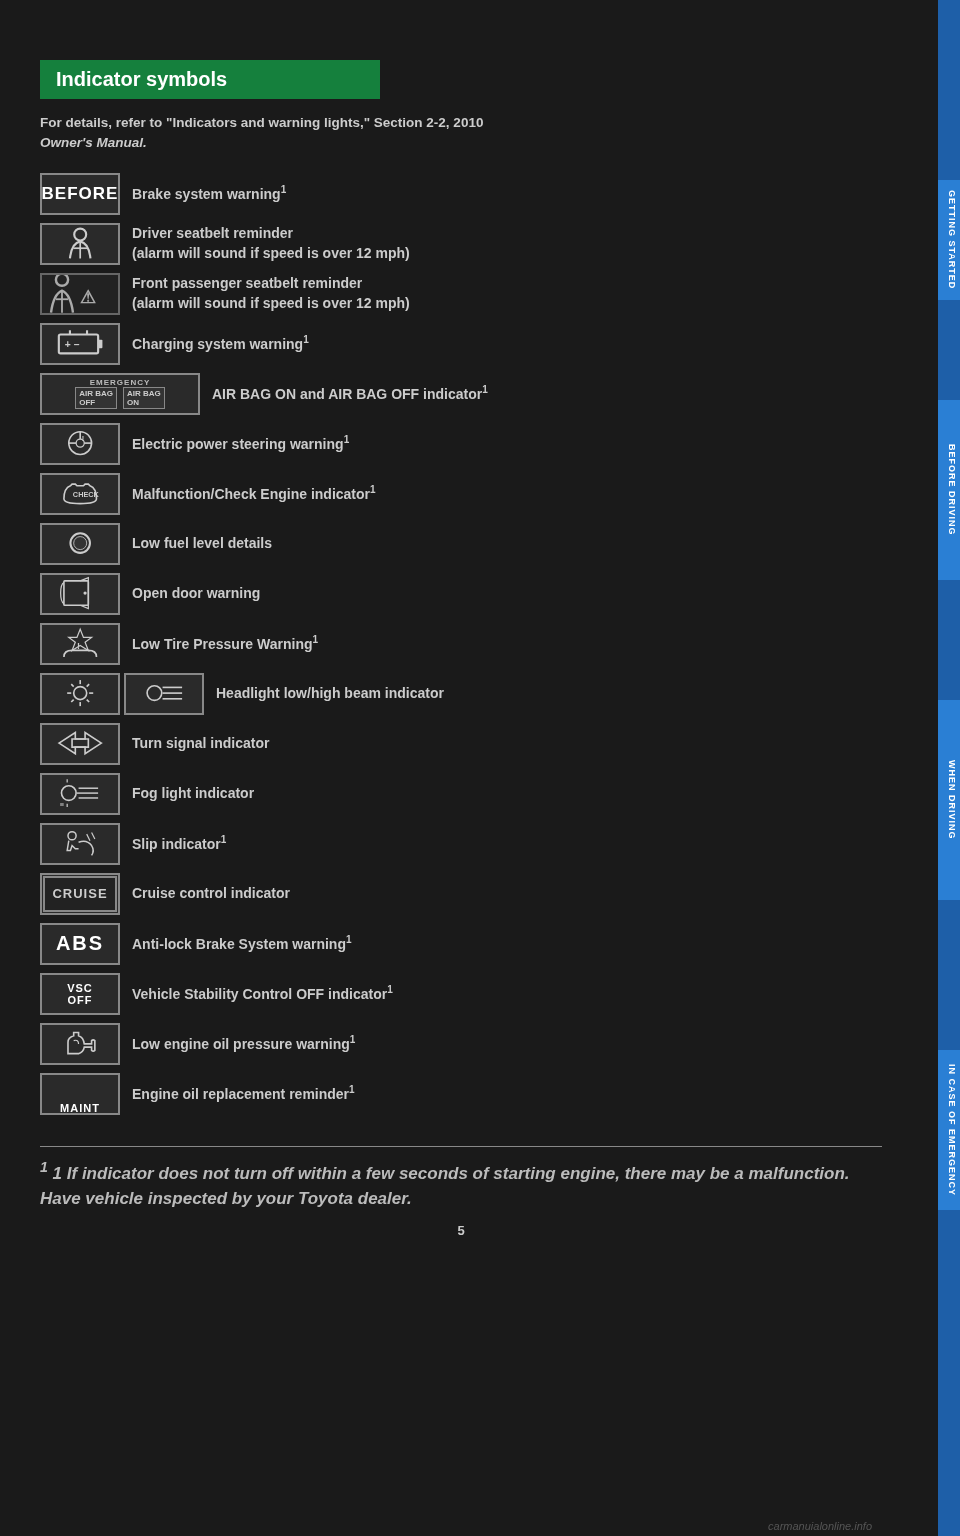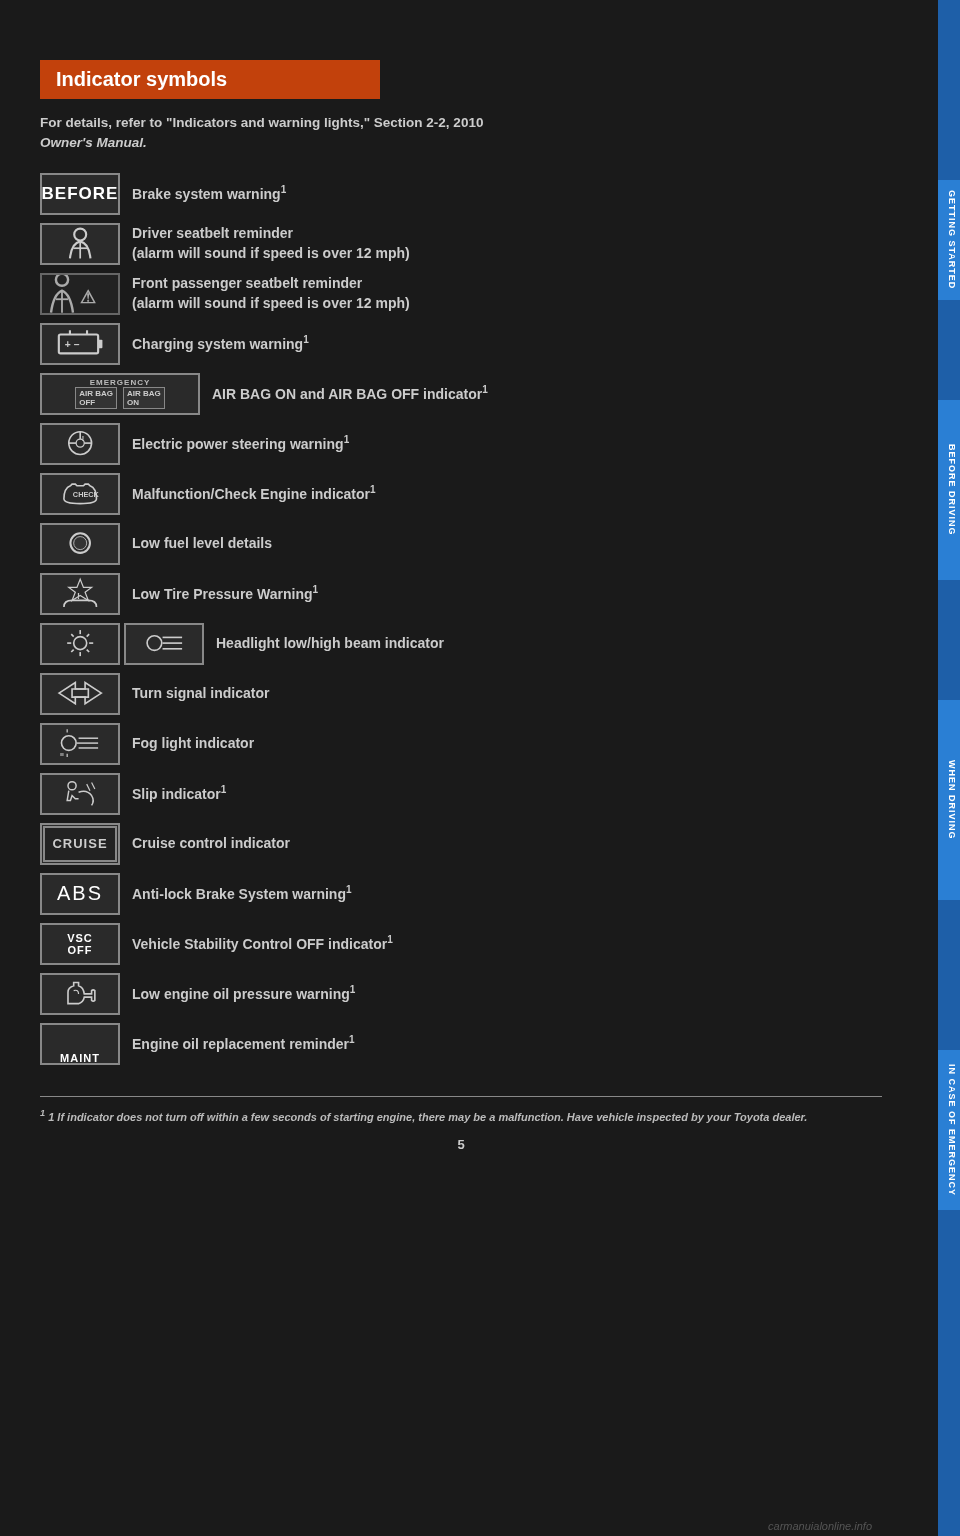--- a/index.html
+++ b/index.html
@@ -46,21 +46,21 @@
       text-align: center;
       padding: 8px 3px;
       letter-spacing: 1px;
     }
     .sidebar-tab.tab1 { top: 180px; height: 120px; background: #2a7fd4; }
     .sidebar-tab.tab2 { top: 400px; height: 180px; background: #2a7fd4; }
     .sidebar-tab.tab3 { top: 700px; height: 200px; background: #2a7fd4; }
     .sidebar-tab.tab4 { top: 1050px; height: 160px; background: #2a7fd4; }
 
     .title-box {
-      background: #c2410c;
+      background: #15803d;
       color: white;
       font-size: 20px;
       font-weight: bold;
       padding: 8px 16px;
       margin-bottom: 14px;
       display: inline-block;
       min-width: 340px;
     }
     .intro-text {
       color: #cccccc;
@@ -132,21 +132,21 @@
       width: 100%;
       height: 100%;
     }
     .footer-line {
       border-top: 1px solid #888;
       margin-top: 30px;
       padding-top: 10px;
     }
     .footer-text {
       color: #bbb;
-      font-size: 11px;
+      font-size: 17px;
       font-style: italic;
       font-weight: bold;
       line-height: 1.5;
     }
     .page-number {
       text-align: center;
       color: #ccc;
       font-size: 13px;
       margin-top: 12px;
       font-weight: bold;
@@ -271,20 +271,31 @@
     <div class="indicator-row">
       <div class="indicator-icon">
         <svg viewBox="0 0 60 42" xmlns="http://www.w3.org/2000/svg">
           <circle cx="30" cy="21" r="12" fill="none" stroke="#ccc" stroke-width="2.5"></circle>
           <circle cx="30" cy="21" r="8" fill="#333" stroke="#ccc" stroke-width="1"></circle>
         </svg>
       </div>
       <div class="indicator-label">Low fuel level details</div>
     </div>
 
+    <div class="indicator-row">
+      <div class="indicator-icon">
+        <svg viewBox="0 0 60 42" xmlns="http://www.w3.org/2000/svg">
+          <rect x="10" y="6" width="30" height="30" rx="1" fill="none" stroke="#ccc" stroke-width="2"></rect>
+          <path d="M10,8 Q6,10 6,21 Q6,32 10,34" fill="none" stroke="#ccc" stroke-width="1.5"></path>
+          <circle cx="36" cy="21" r="2" fill="#ccc"></circle>
+          <path d="M30,6 L40,2 L40,40 L30,36" fill="none" stroke="#ccc" stroke-width="1.5"></path>
+        </svg>
+      </div>
+      <div class="indicator-label">Open door warning</div>
+    </div>
 
 
     <div class="indicator-row">
       <div class="indicator-icon">
         <svg viewBox="0 0 60 42" xmlns="http://www.w3.org/2000/svg">
           <path d="M30,4 L34,14 L44,14 L36,20 L40,30 L30,24 L20,30 L24,20 L16,14 L26,14 Z" fill="none" stroke="#ccc" stroke-width="1.5"></path>
           <text x="26" y="28" font-size="11" fill="#ccc" font-weight="bold">!</text>
           <path d="M10,38 Q10,30 20,30 L40,30 Q50,30 50,38" fill="none" stroke="#ccc" stroke-width="2"></path>
         </svg>
       </div>
@@ -360,21 +371,21 @@
       <div class="indicator-icon">
         <div style="border:2px solid #888;width:74px;height:36px;display:flex;align-items:center;justify-content:center;background:#222;">
           <span style="color:#ccc;font-size:13px;font-weight:900;font-family:'Arial Black',Arial,sans-serif;letter-spacing:1px;">CRUISE</span>
         </div>
       </div>
       <div class="indicator-label">Cruise control indicator</div>
     </div>
 
     <div class="indicator-row">
       <div class="indicator-icon">
-        <span style="font-size:20px;font-weight:400;color:#fff;font-family:'Arial Black',Arial,sans-serif;letter-spacing:2px;">ABS</span>
+        <span style="font-size:20px;font-weight:700;color:#fff;font-family:'Arial Black',Arial,sans-serif;letter-spacing:2px;">ABS</span>
       </div>
       <div class="indicator-label">Anti-lock Brake System warning<sup>1</sup></div>
     </div>
 
     <div class="indicator-row">
       <div class="indicator-icon">
         <div style="display:flex;flex-direction:column;align-items:center;justify-content:center;">
           <span style="font-size:11px;font-weight:900;color:#fff;font-family:'Arial Black',Arial,sans-serif;letter-spacing:1px;">VSC</span>
           <span style="font-size:11px;font-weight:900;color:#fff;font-family:'Arial Black',Arial,sans-serif;letter-spacing:1px;">OFF</span>
         </div>

